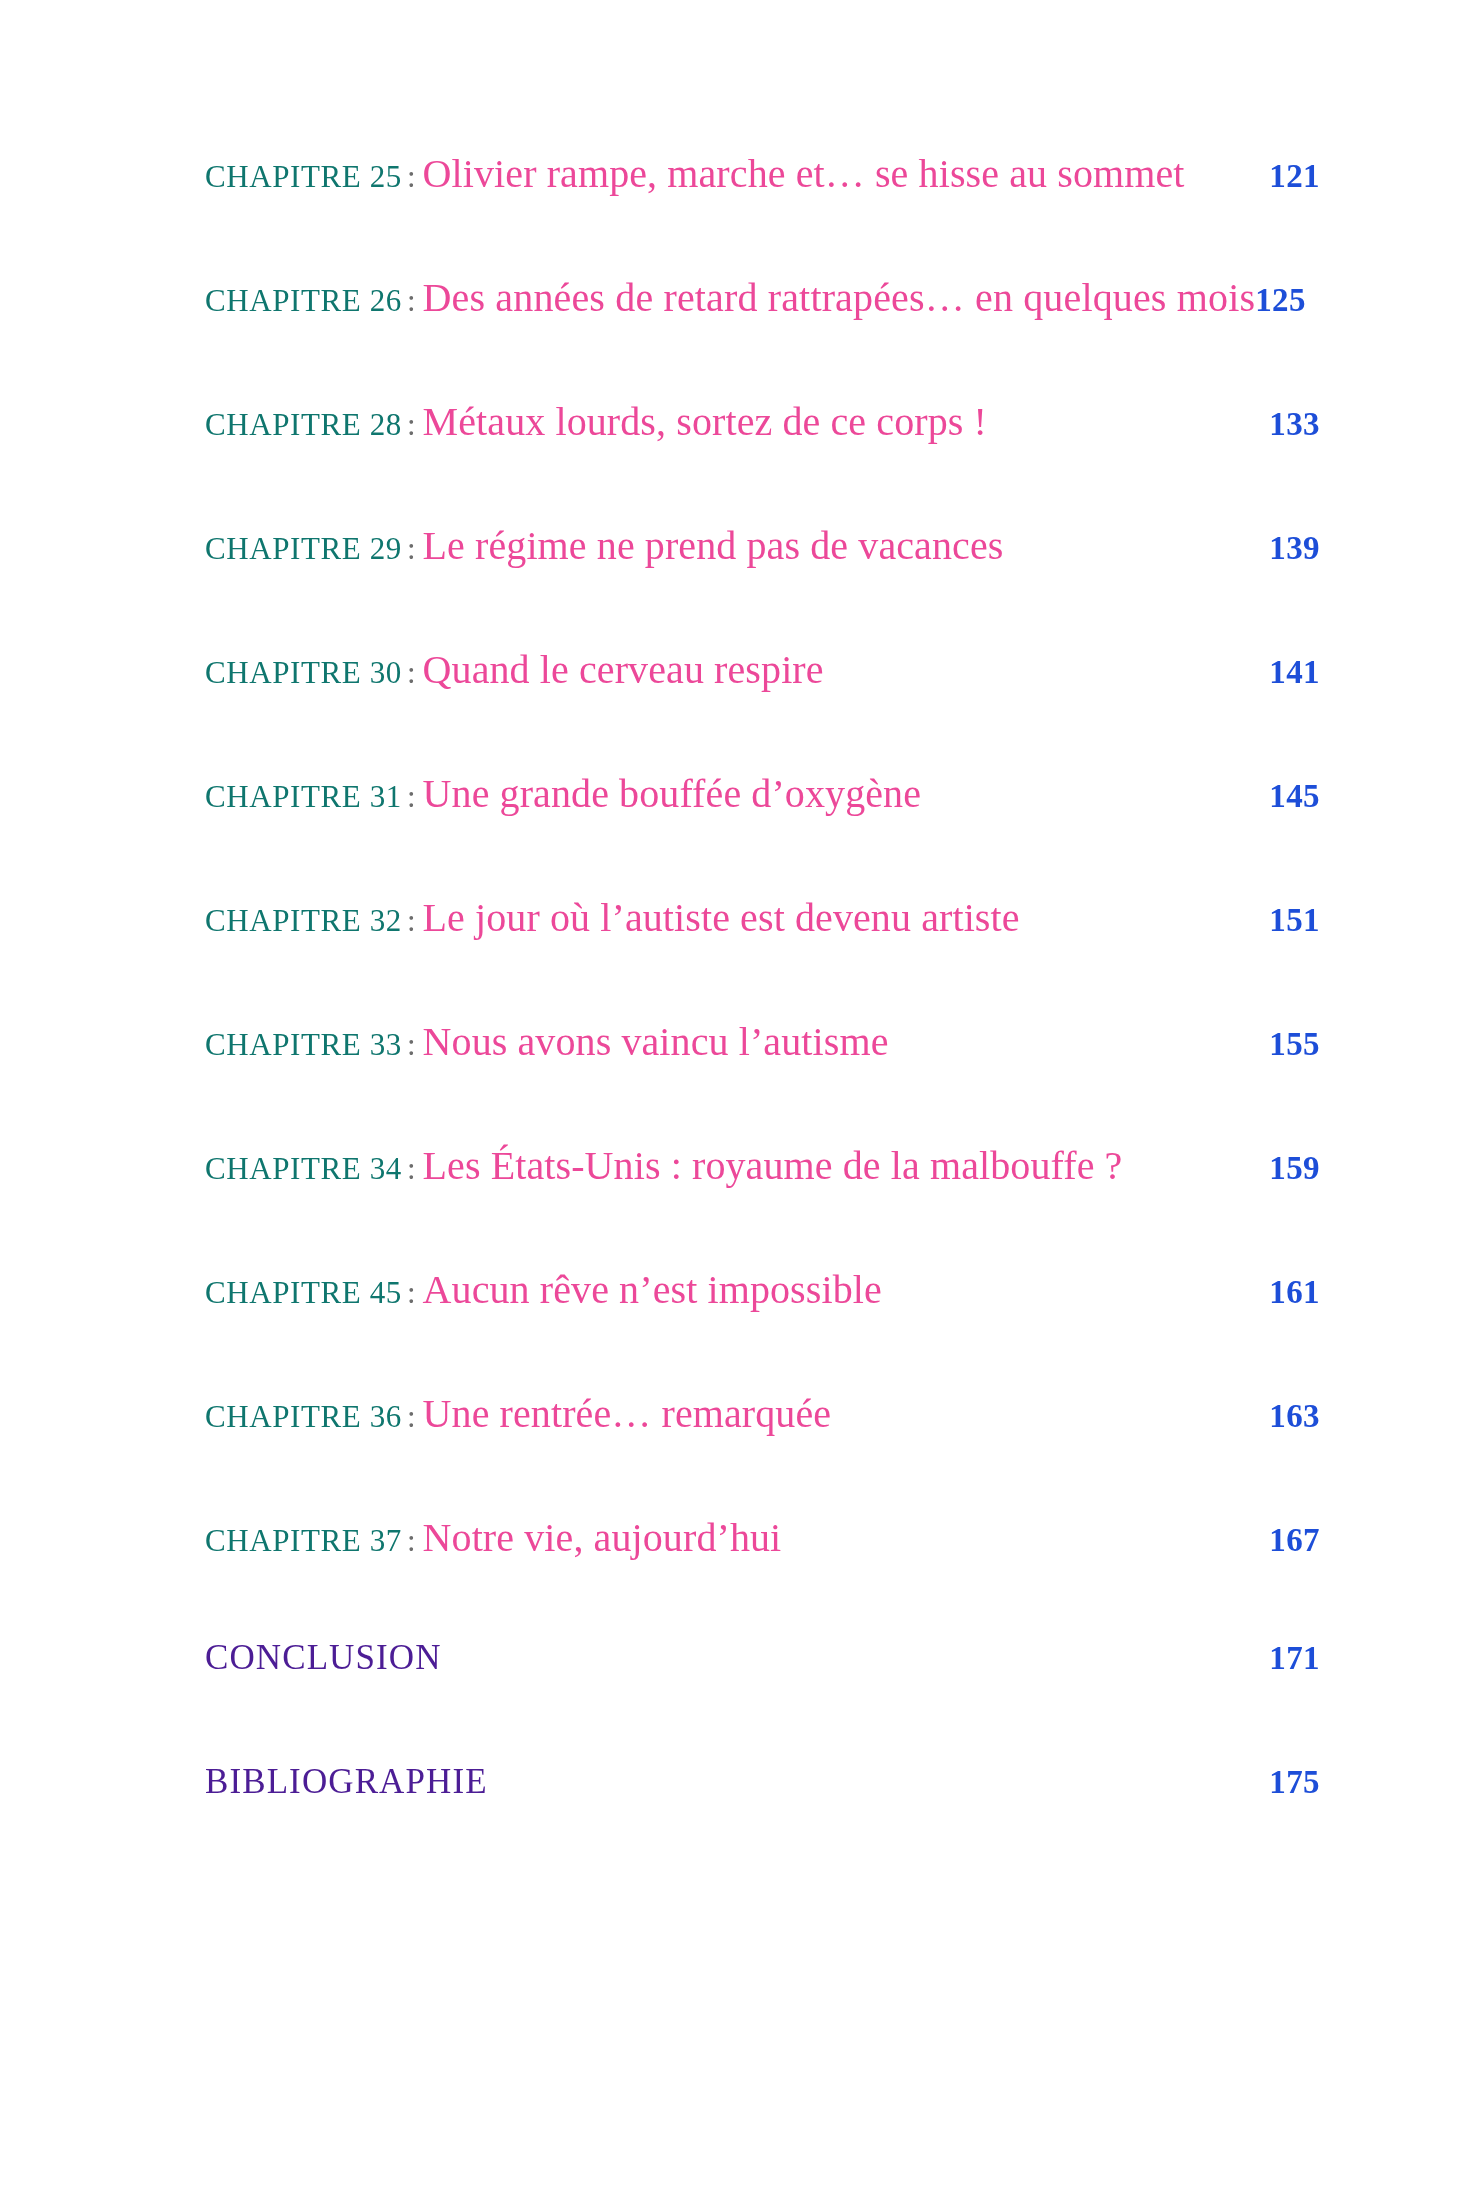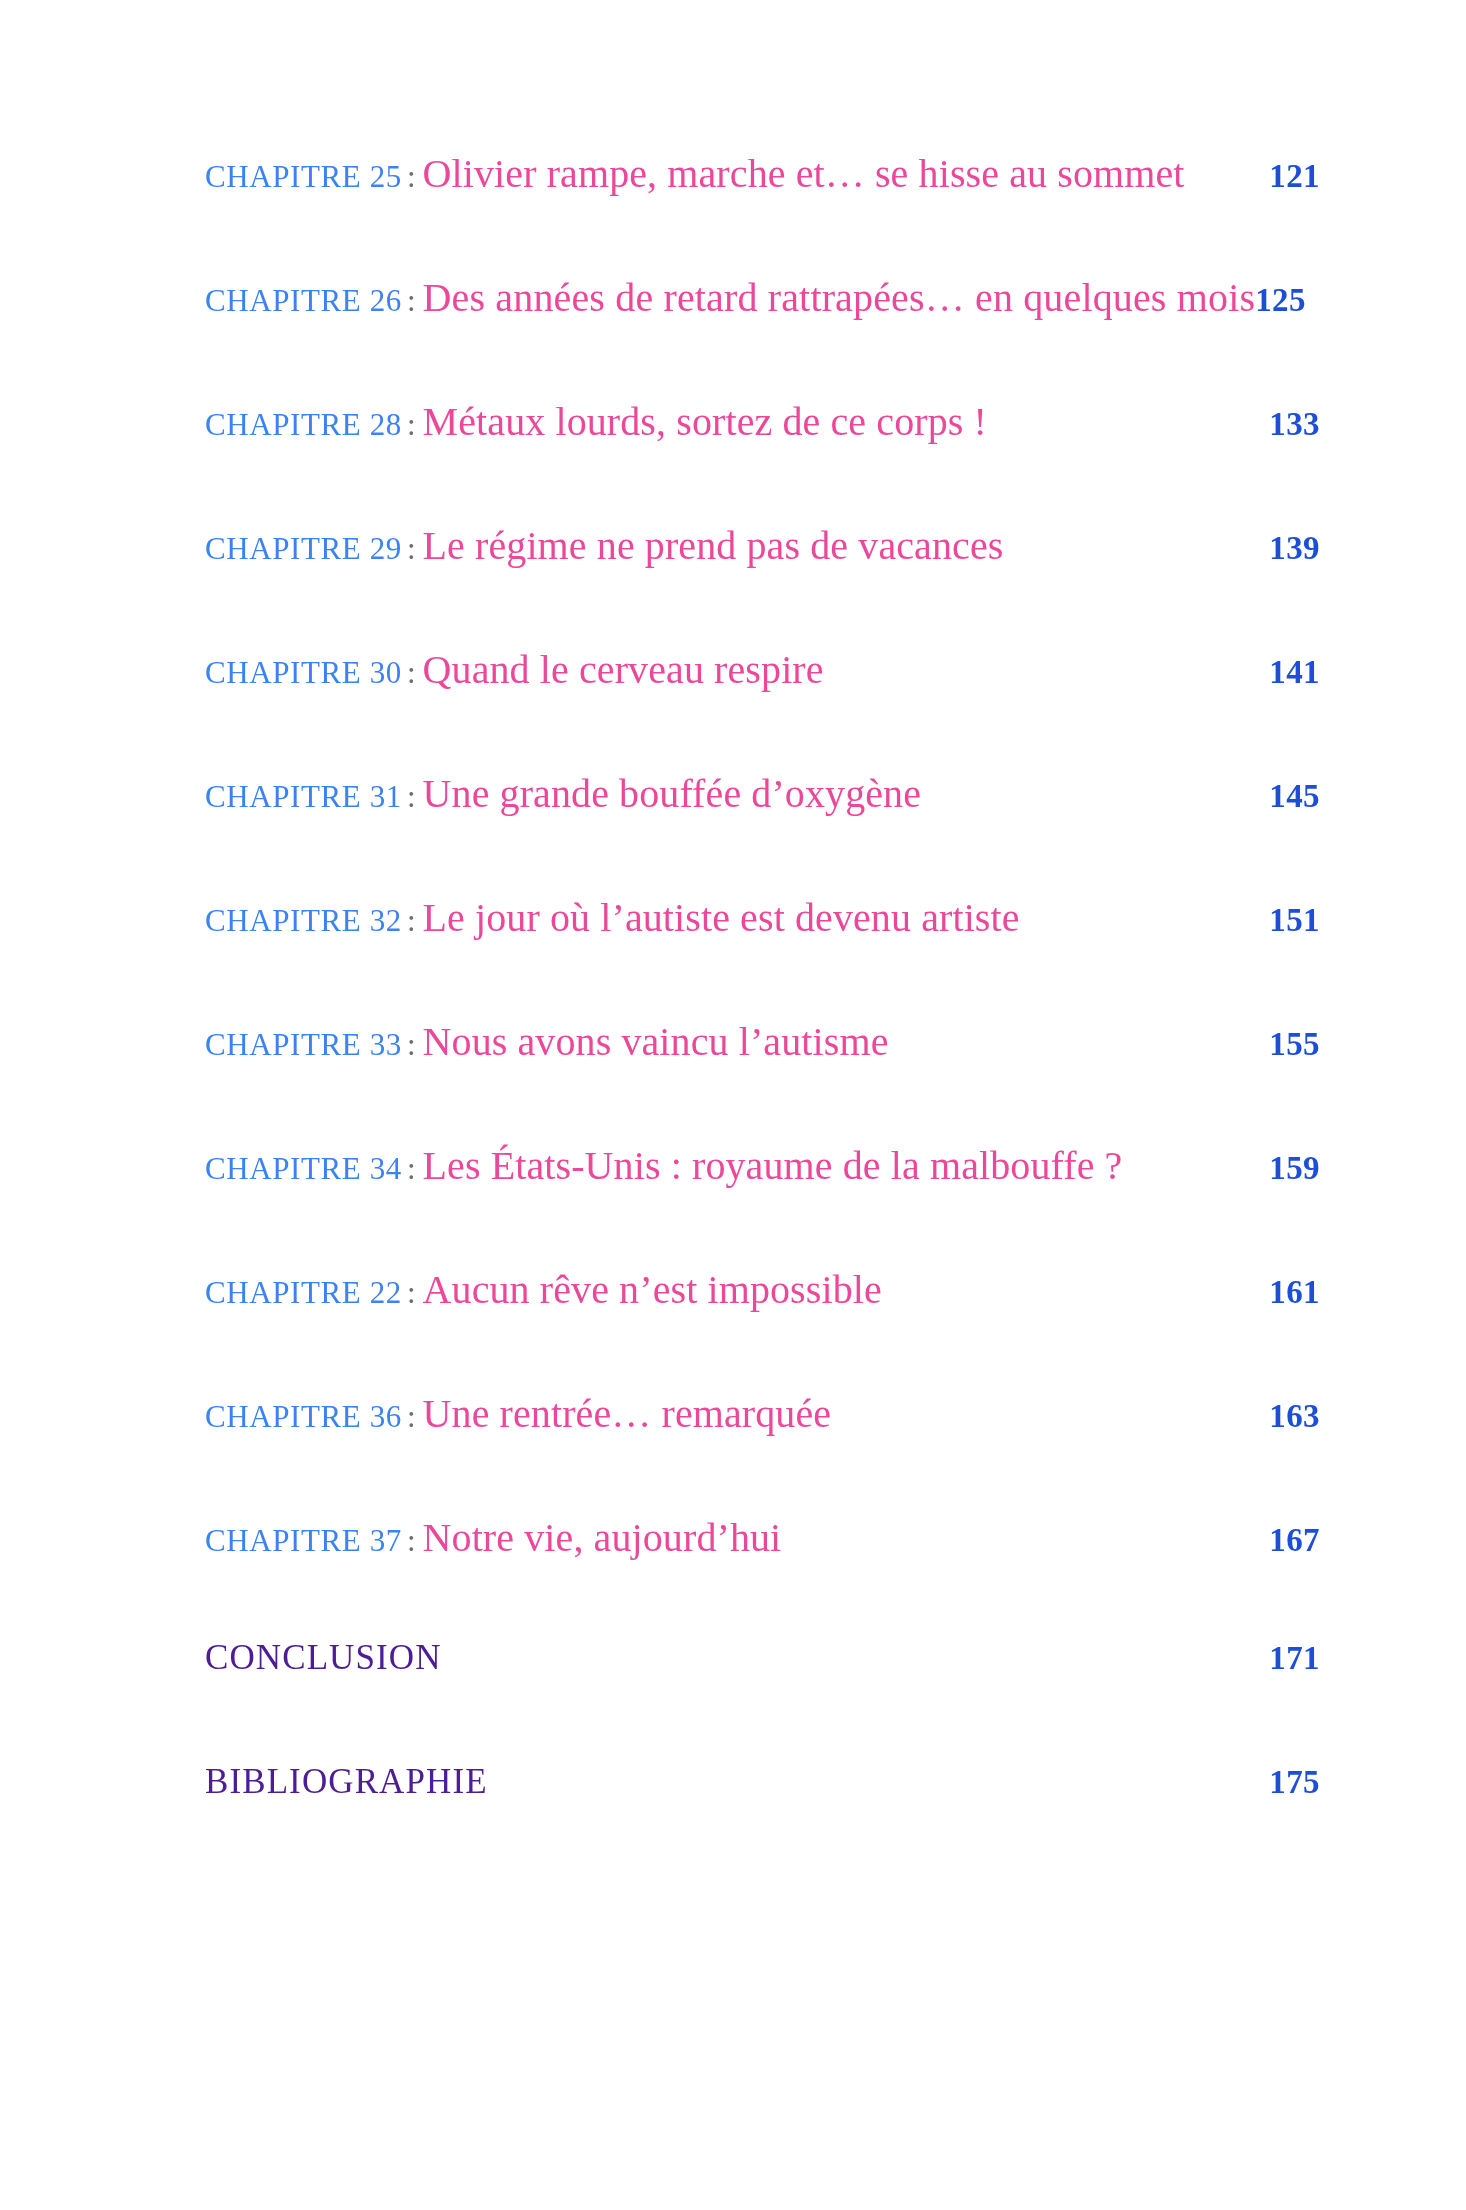--- a/index.html
+++ b/index.html
@@ -33,21 +33,21 @@
     height: 124px;
     white-space: nowrap;
   }
   .entry-text {
     flex: 0 1 auto;
     min-width: 0;
     overflow: visible;
   }
   .chap-label {
     font-size: 31px;
-    color: #3b82f6;
+    color: #0f766e;
     letter-spacing: 0.6px;
     white-space: nowrap;
   }
   .chap-sep {
     font-size: 31px;
     color: #6d6d6d;
     padding: 0 2px 0 5px;
   }
   .chap-title {
     font-size: 40px;
@@ -121,21 +121,21 @@
         <span class="entry-text"><span class="chap-label">CHAPITRE 33</span><span class="chap-sep">:</span><span class="chap-title">Nous avons vaincu l’autisme</span></span>
         <span class="dot-fill"></span>
         <span class="page-num">155</span>
       </div>
       <div class="toc-row">
         <span class="entry-text"><span class="chap-label">CHAPITRE 34</span><span class="chap-sep">:</span><span class="chap-title">Les États-Unis : royaume de la malbouffe ?</span></span>
         <span class="dot-fill"></span>
         <span class="page-num">159</span>
       </div>
       <div class="toc-row">
-        <span class="entry-text"><span class="chap-label">CHAPITRE 22</span><span class="chap-sep">:</span><span class="chap-title">Aucun rêve n’est impossible</span></span>
+        <span class="entry-text"><span class="chap-label">CHAPITRE 45</span><span class="chap-sep">:</span><span class="chap-title">Aucun rêve n’est impossible</span></span>
         <span class="dot-fill"></span>
         <span class="page-num">161</span>
       </div>
       <div class="toc-row">
         <span class="entry-text"><span class="chap-label">CHAPITRE 36</span><span class="chap-sep">:</span><span class="chap-title">Une rentrée… remarquée</span></span>
         <span class="dot-fill"></span>
         <span class="page-num">163</span>
       </div>
       <div class="toc-row">
         <span class="entry-text"><span class="chap-label">CHAPITRE 37</span><span class="chap-sep">:</span><span class="chap-title">Notre vie, aujourd’hui</span></span>

